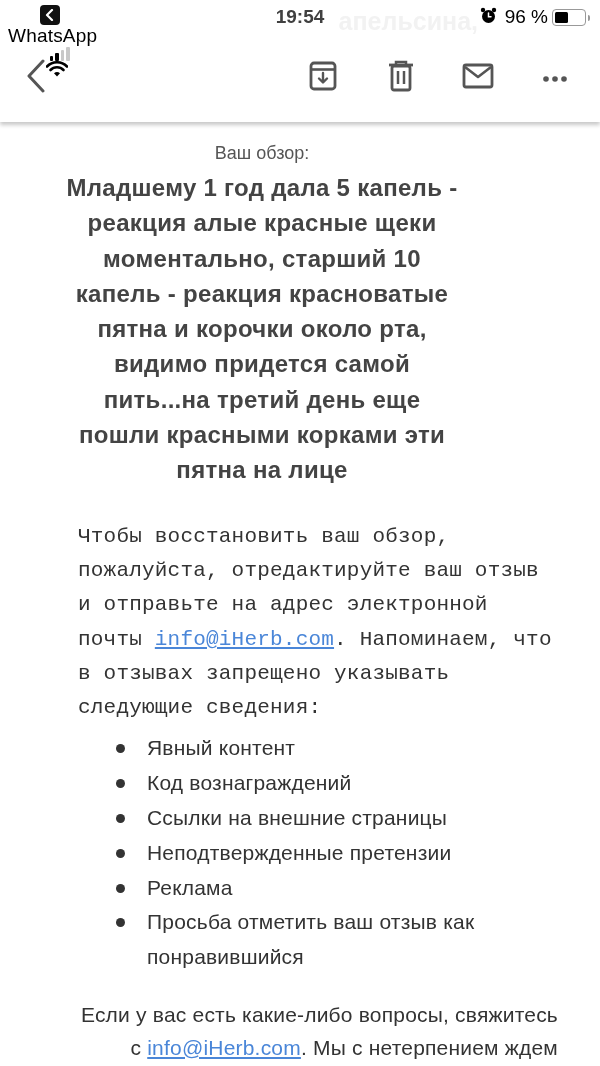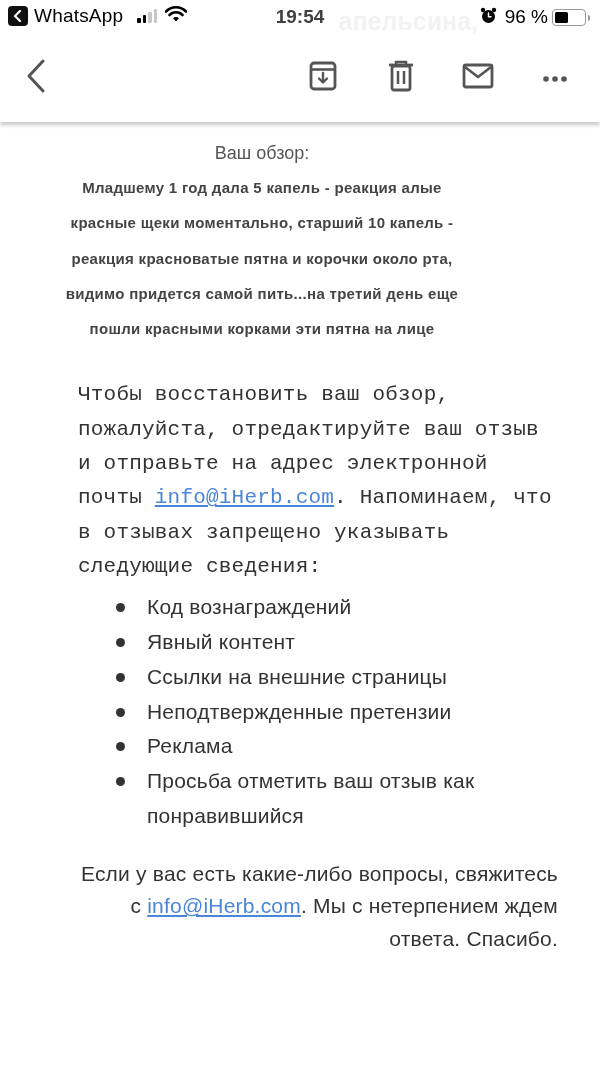--- a/index.html
+++ b/index.html
@@ -1,21 +1,21 @@
 <!DOCTYPE html>
 <html><head>
 <meta charset="utf-8">
 <style>
   * { box-sizing: border-box; margin: 0; padding: 0; }
   html, body { width: 600px; height: 1066px; overflow: hidden; background: #ffffff; }
   body { font-family: "Liberation Sans", sans-serif; color: #333333; position: relative; }
 
   
   .status-bar { position: absolute; top: 0; left: 0; width: 600px; height: 36px; background: #fff; z-index: 3; }
-  .sb-left { position: absolute; left: 8px; top: 5px; display: flex; align-items: center; }
+  .sb-left { position: absolute; left: 8px; top: 5px; display: flex; align-items: center; flex-direction: column; }
   .back-app-badge { width: 20px; height: 20px; background: #111; border-radius: 4px; display: flex; align-items: center; justify-content: center; margin-right: 6px; }
   .back-app-label { font-size: 19px; color: #000; letter-spacing: 0.2px; }
   .signal { display: flex; align-items: flex-end; gap: 2px; margin-left: 14px; height: 14px; }
   .signal span { display: block; width: 3.5px; background: #000; border-radius: 1px; }
   .signal span.dim { background: #c8c8c8; }
   .wifi { margin-left: 8px; }
   .sb-time { position: absolute; left: 0; width: 600px; text-align: center; top: 6px; font-size: 19px; font-weight: bold; color: #404040; }
   .sb-right { position: absolute; right: 14px; top: 6px; display: flex; align-items: center; }
   .battery-pct { font-size: 19px; color: #000; margin-left: 8px; margin-right: 4px; }
   .battery { width: 34px; height: 17px; border: 1.5px solid #999; border-radius: 4px; position: relative; padding: 2px; }
@@ -25,21 +25,21 @@
   
   .ghost { position: absolute; top: 4px; left: 308px; width: 170px; text-align: right; font-size: 25px; font-weight: bold; color: #f2f2f2; line-height: 34px; z-index: 4; pointer-events: none; }
 
   
   .toolbar { position: absolute; top: 36px; left: 0; width: 600px; height: 86px; background: #fff; box-shadow: 0 3px 4px rgba(0,0,0,0.22); z-index: 2; }
   .tb-btn { position: absolute; top: 22px; width: 40px; height: 40px; display: flex; align-items: center; justify-content: center; cursor: pointer; }
 
   
   .content { position: absolute; top: 122px; left: 12px; width: 500px; }
   .review-label { text-align: center; font-size: 18px; color: #555; margin-top: 20px; line-height: 22px; }
-  .review-text { width: 400px; margin: 6px auto 0; text-align: center; font-size: 15px; font-weight: bold; color: #444; line-height: 35.3px; letter-spacing: 0.3px; }
+  .review-text { width: 400px; margin: 6px auto 0; text-align: center; font-size: 24px; font-weight: bold; color: #444; line-height: 35.3px; letter-spacing: 0.3px; }
   .para { margin: 32px 0 0 66px; width: 480px; font-size: 21px; line-height: 34.3px; color: #333; letter-spacing: 0.2px; font-family: Liberation Mono, monospace; }
   .para a { color: #4a86d8; text-decoration: underline; }
   .bullets { list-style: none; margin: 6px 0 0 104px; width: 420px; }
   .bullets li { position: relative; padding-left: 31px; font-size: 21px; line-height: 34.8px; color: #333; letter-spacing: 0.2px; }
   .bullets li::before { content: ""; position: absolute; left: 0; top: 13px; width: 9px; height: 9px; background: #333; border-radius: 50%; }
   .para2 { margin: 24px 0 0 66px; width: 480px; font-size: 21px; line-height: 32.5px; color: #333; letter-spacing: 0.2px; text-align: right; }
   .para2 a { color: #4a86d8; text-decoration: underline; }
 </style>
 </head>
 <body>
@@ -137,22 +137,22 @@
 
 <div class="content">
   <div class="review-label">Ваш обзор:</div>
   <div class="review-text">Младшему 1 год дала 5 капель - реакция алые красные щеки моментально, старший 10 капель - реакция красноватые пятна и корочки около рта, видимо придется самой пить...на третий день еще пошли красными корками эти пятна на лице</div>
 
   <p class="para">
     <span>Чтобы восстановить ваш обзор, пожалуйста, отредактируйте ваш отзыв и отправьте на адрес электронной почты </span><a>info@iHerb.com</a><span>. Напоминаем, что в отзывах запрещено указывать следующие сведения:</span>
   </p>
 
   <ul class="bullets">
+    <li>Явный контент</li>
     <li>Код вознаграждений</li>
-    <li>Явный контент</li>
     <li>Ссылки на внешние страницы</li>
     <li>Неподтвержденные претензии</li>
     <li>Реклама</li>
     <li>Просьба отметить ваш отзыв как понравившийся</li>
   </ul>
 
   <p class="para2">
     <span>Если у вас есть какие-либо вопросы, свяжитесь с </span><a>info@iHerb.com</a><span>. Мы с нетерпением ждем ответа. Спасибо.</span>
   </p>
 </div>

